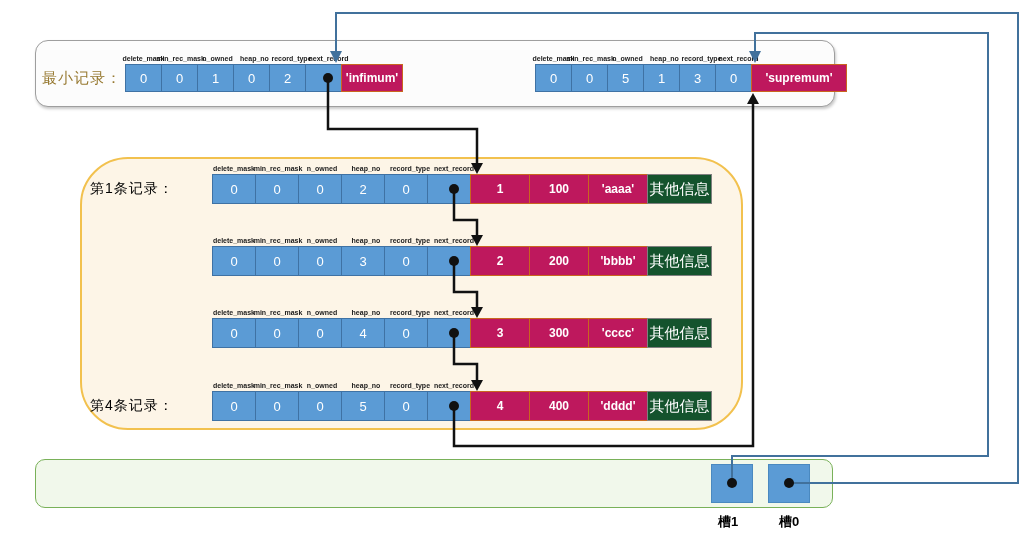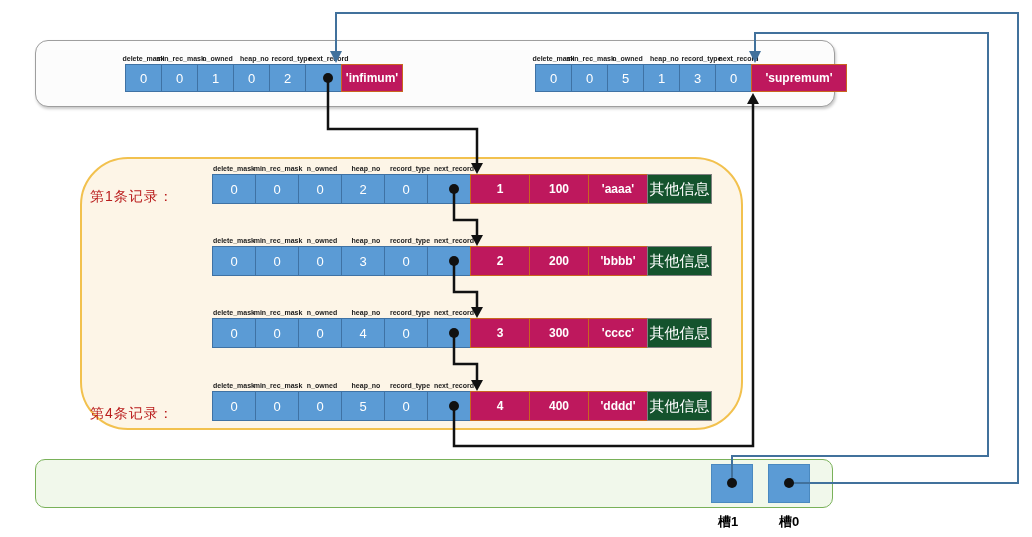--- a/index.html
+++ b/index.html
@@ -7,21 +7,21 @@
   #canvas{position:relative;width:1032px;height:537px;background:#ffffff;overflow:hidden;}
 
   
   .panel{position:absolute;box-sizing:border-box;}
   .panel-top{left:35px;top:40px;width:800px;height:67px;background:#FCFCFC;border:1.5px solid #9e9e9e;border-radius:13px;box-shadow:1px 2px 3px rgba(0,0,0,.22);}
   .panel-mid{left:80px;top:157px;width:663px;height:273px;background:#FDF5E7;border:2px solid #F2C14E;border-radius:48px;}
   .panel-bottom{left:35px;top:459px;width:798px;height:49px;background:#F1F8EB;border:1.5px solid #79B159;border-radius:10px;}
 
   
   .gold-label{position:absolute;color:#96782F;font-size:15px;letter-spacing:1px;display:flex;align-items:center;height:28px;white-space:nowrap;}
-  .record-label{position:absolute;left:90px;top:8px;height:100%;display:flex;align-items:center;color:#b91c1c;font-size:14px;letter-spacing:1px;white-space:nowrap;}
+  .record-label{position:absolute;left:90px;top:0;height:100%;display:flex;align-items:center;color:#000000;font-size:14px;letter-spacing:1px;white-space:nowrap;}
 
   
   .hdr-labels{position:absolute;display:flex;height:10px;}
   .hdr-labels span{flex:none;display:flex;justify-content:center;align-items:flex-end;font-size:7px;font-weight:bold;color:#1a1a1a;white-space:nowrap;overflow:visible;}
   .hdr-labels.w37 span{width:37px;}
   .hdr-labels.w44 span{width:44px;}
 
   
   .cells{position:absolute;display:flex;}
   .cell{box-sizing:border-box;flex:none;display:flex;align-items:center;justify-content:center;color:#ffffff;font-size:13px;border:1px solid rgba(0,0,0,.28);}
@@ -41,20 +41,21 @@
   
   #overlay{position:absolute;left:0;top:0;width:1032px;height:537px;pointer-events:none;z-index:10;}
 </style>
 </head>
 <body>
 
 <div id="canvas">
 
   <div class="panel panel-top"></div>
 
+  <div class="gold-label" style="left:42px;top:64px;">最小记录：</div>
 
   <div class="hdr-labels w37" style="left:125px;top:52px;">
     <span>delete_mask</span>
     <span>min_rec_mask</span>
     <span>n_owned</span>
     <span>heap_no</span>
     <span>record_type</span>
     <span>next_record</span>
   </div>
   <div class="cells" style="left:125px;top:64px;">

